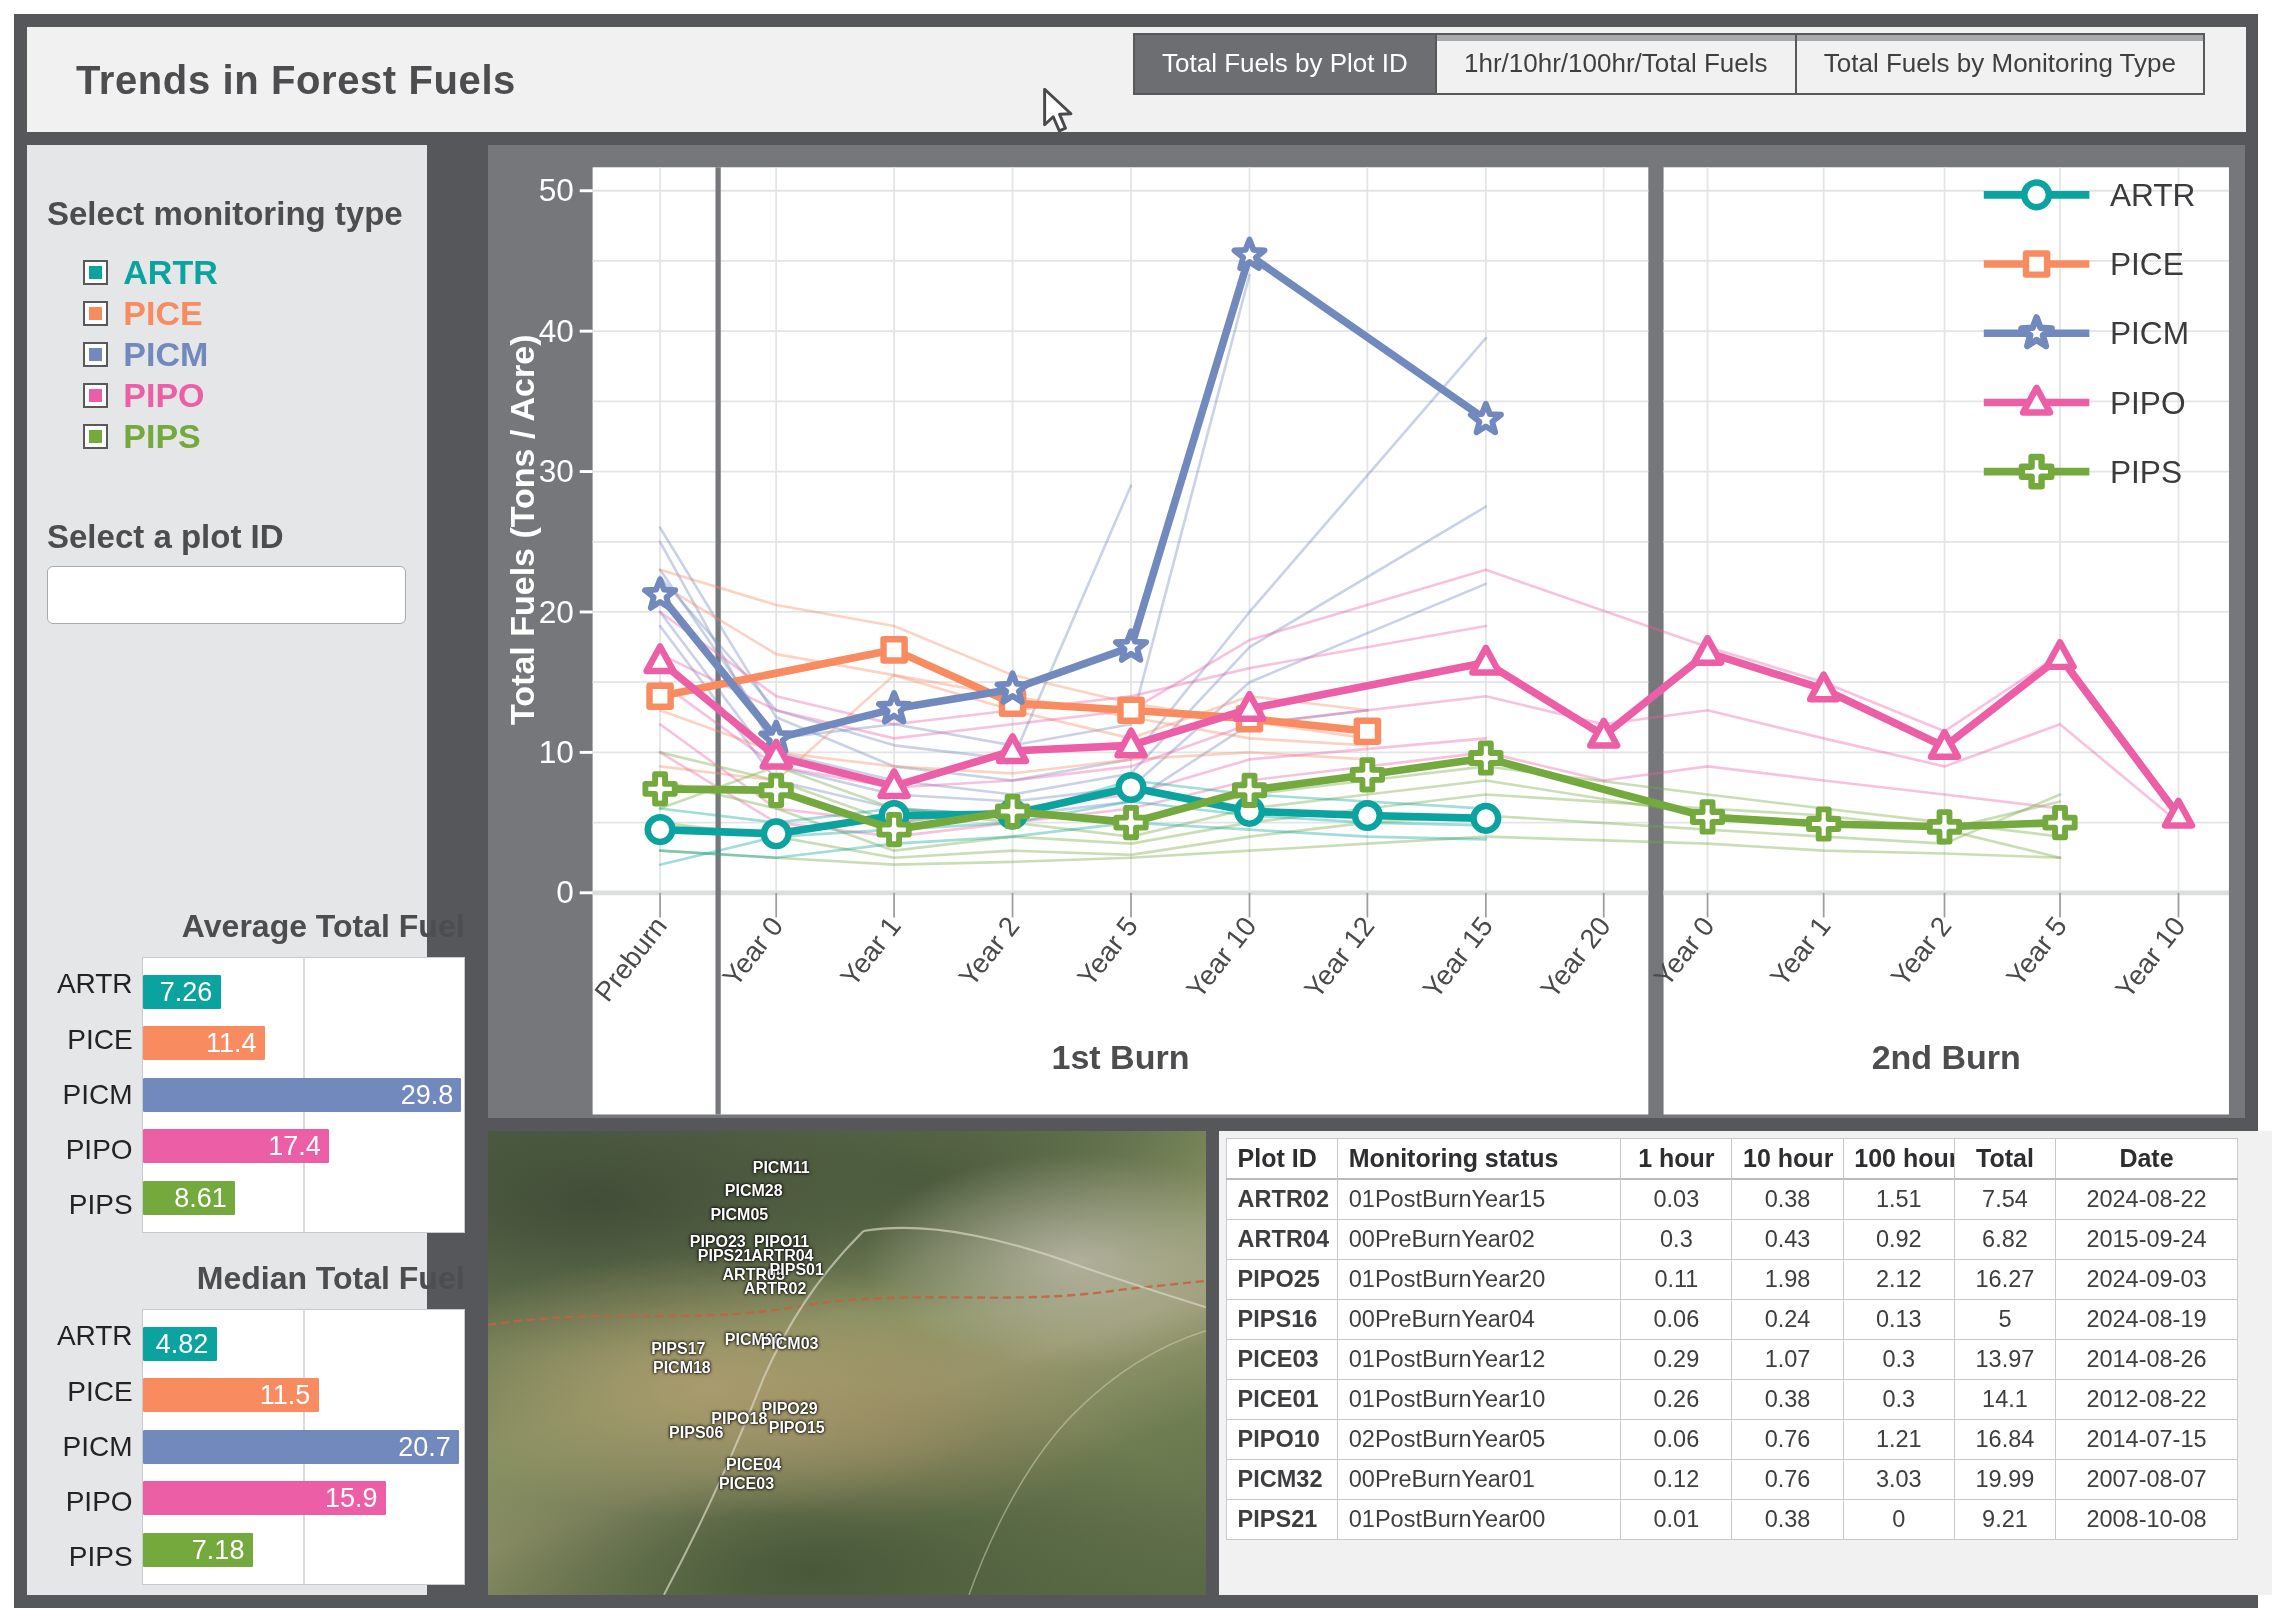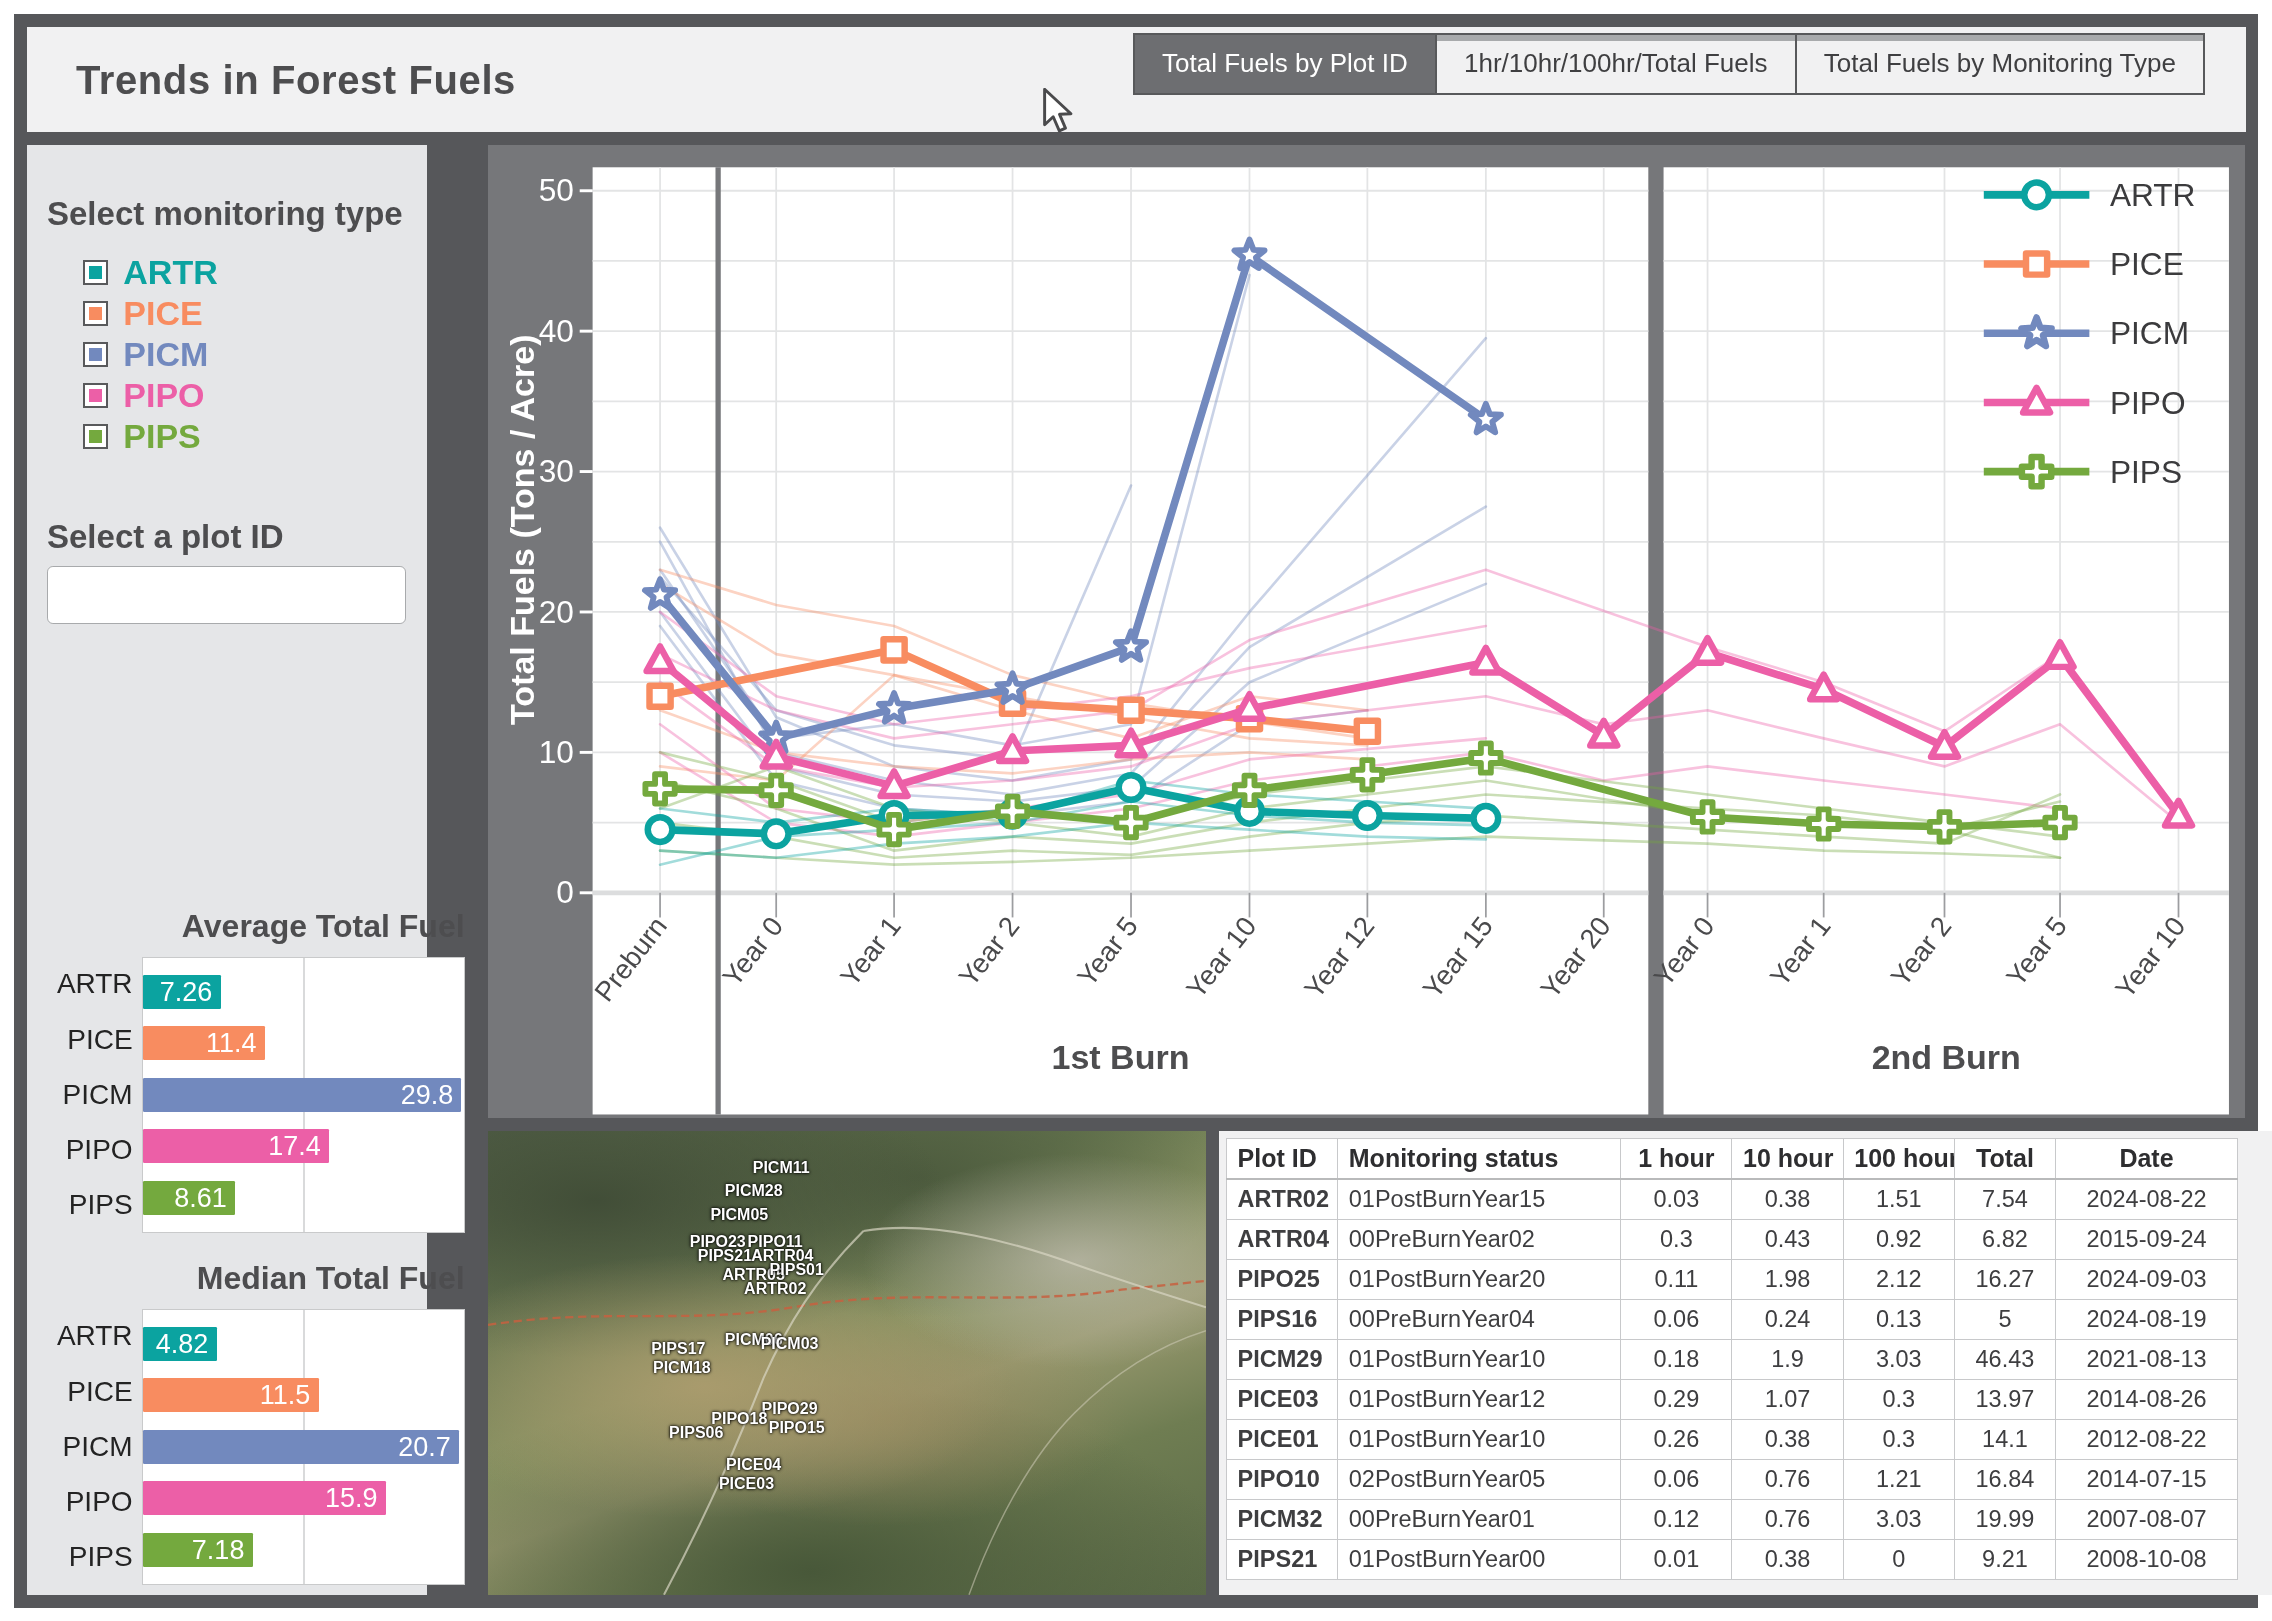--- a/index.html
+++ b/index.html
@@ -498,21 +498,21 @@
     <path d="M0,330 C200,300 340,330 520,300 C720,265 880,300 1080,270 L1224,255" fill="none" stroke="#c7603f" stroke-width="4" stroke-dasharray="14 8" opacity="0.85"></path>
     <path d="M300,790 C380,640 430,520 470,420 C510,330 560,250 640,170" fill="none" stroke="#d8d5c3" stroke-width="3.5" opacity="0.7"></path>
     <path d="M640,170 C760,150 900,190 1010,230 C1090,258 1160,280 1224,300" fill="none" stroke="#d8d5c3" stroke-width="3.5" opacity="0.7"></path>
     <path d="M820,790 C860,680 920,560 1000,480 C1080,400 1160,360 1224,340" fill="none" stroke="#cfccb8" stroke-width="2.5" opacity="0.55"></path>
   </svg>
   <div id="map-labels">
       <div class="map-label" style="left: 40%; top: 8%; margin-left: 6px;">PICM11</div>
       <div class="map-label" style="left: 37%; top: 13%;">PICM28</div>
       <div class="map-label" style="left: 35%; top: 18%;">PICM05</div>
       <div class="map-label" style="left: 32%; top: 24%;">PIPO23</div>
-      <div class="map-label" style="left: 40%; top: 24%;">PIPO11</div>
+      <div class="map-label" style="left: 40%; top: 24%; padding-left: 13px;">PIPO11</div>
       <div class="map-label" style="left: 33%; top: 27%;">PIPS21</div>
       <div class="map-label" style="left: 41%; top: 27%;">ARTR04</div>
       <div class="map-label" style="left: 37%; top: 31%;">ARTR05</div>
       <div class="map-label" style="left: 43%; top: 30%;">PIPS01</div>
       <div class="map-label" style="left: 40%; top: 34%;">ARTR02</div>
       <div class="map-label" style="left: 24%; top: 47%; padding-left: 36px;">PIPS17</div>
       <div class="map-label" style="left: 37%; top: 45%;">PICM06</div>
       <div class="map-label" style="left: 42%; top: 46%;">PICM03</div>
       <div class="map-label" style="left: 27%; top: 51%;">PICM18</div>
       <div class="map-label" style="left: 42%; top: 60%;">PIPO29</div>
@@ -577,29 +577,20 @@
         <tr>
           <td class="pid">PIPS16</td>
           <td class="">00PreBurnYear04</td>
           <td class="num">0.06</td>
           <td class="num">0.24</td>
           <td class="num">0.13</td>
           <td class="num">5</td>
           <td class="date">2024-08-19</td>
         </tr>
         <tr>
-          <td class="pid">PICM29</td>
-          <td class="">01PostBurnYear10</td>
-          <td class="num">0.18</td>
-          <td class="num">1.9</td>
-          <td class="num">3.03</td>
-          <td class="num">46.43</td>
-          <td class="date">2021-08-13</td>
-        </tr>
-        <tr>
           <td class="pid">PICE03</td>
           <td class="">01PostBurnYear12</td>
           <td class="num">0.29</td>
           <td class="num">1.07</td>
           <td class="num">0.3</td>
           <td class="num">13.97</td>
           <td class="date">2014-08-26</td>
         </tr>
         <tr>
           <td class="pid">PICE01</td>

